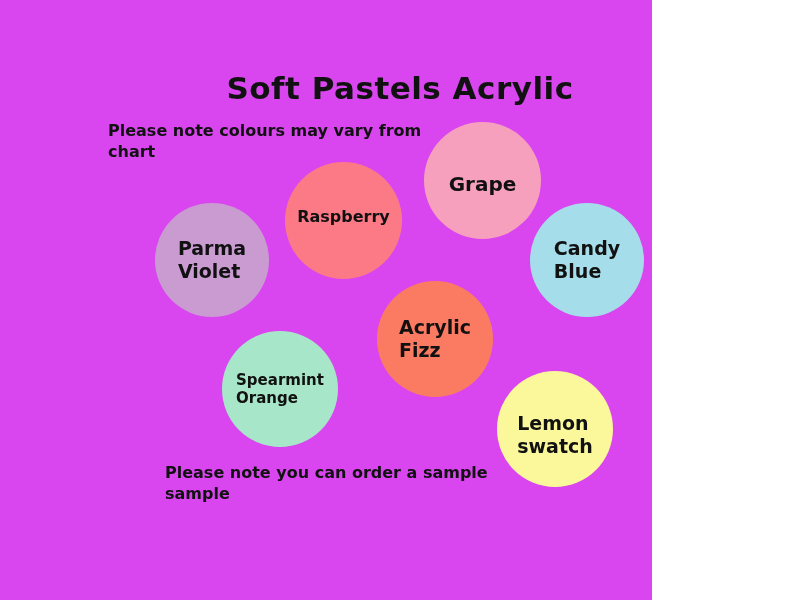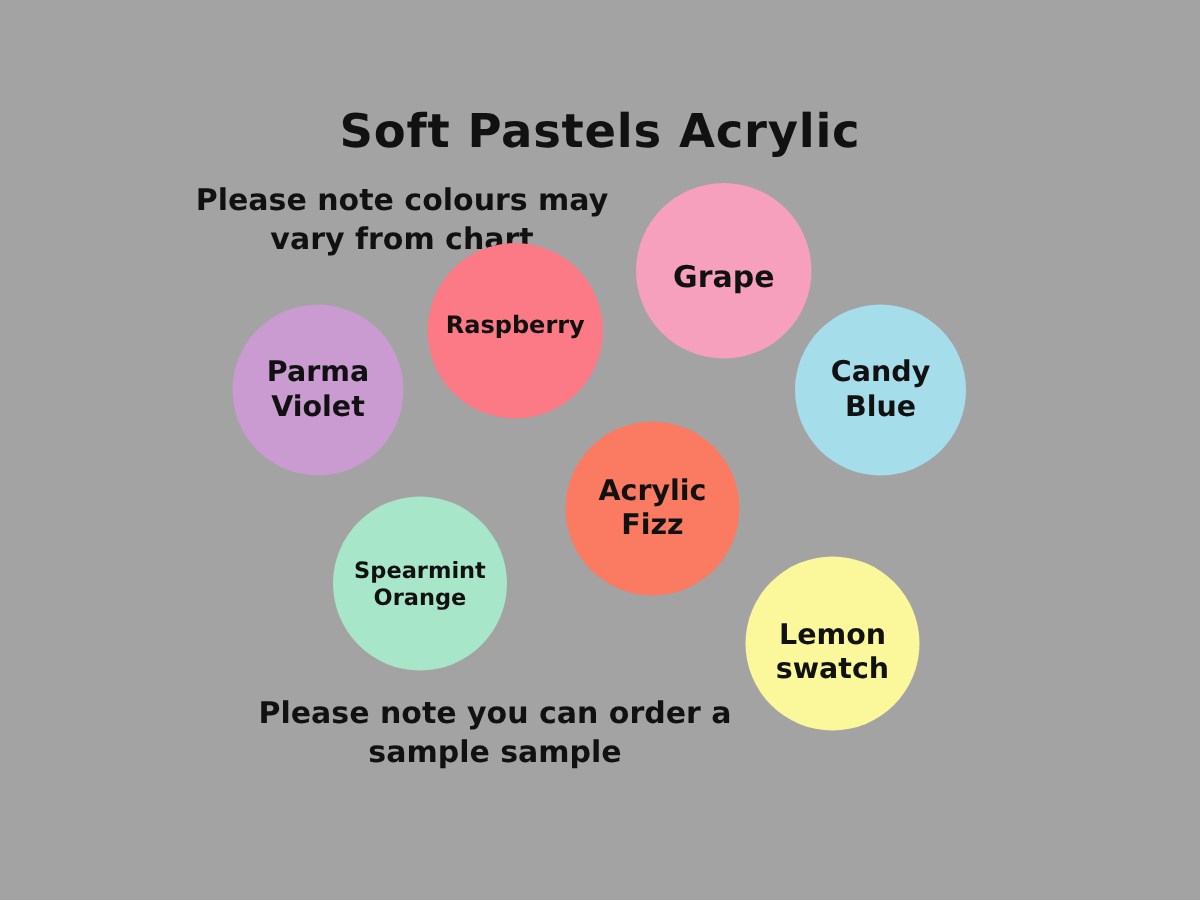--- a/index.html
+++ b/index.html
@@ -8,66 +8,64 @@
   }
   body {
     width: 800px;
     height: 600px;
     background: #ffffff;
     font-family: "DejaVu Sans", sans-serif;
     overflow: hidden;
   }
   #stage {
     position: relative;
-    width: 800px;
+    width: 652px;
     height: 600px;
-    background: #a3a3a3;
+    background: #d946ef;
   }
 
   .chart-title {
     position: absolute;
     left: 0;
     top: 70px;
     width: 800px;
     text-align: center;
     font-family: "DejaVu Sans", sans-serif;
     font-weight: bold;
     font-size: 31px;
     letter-spacing: 0.5px;
     color: #111111;
     white-space: nowrap;
   }
 
   .note {
     position: absolute;
     font-family: "DejaVu Sans", sans-serif;
     font-weight: bold;
-    font-size: 20px;
+    font-size: 16px;
     line-height: 1.32;
     color: #111111;
-    text-align: center;
   }
   .note-top {
     left: 108px;
     top: 120px;
     width: 320px;
   }
   .note-bottom {
     left: 165px;
     top: 462px;
     width: 330px;
   }
 
   .swatch {
     position: absolute;
     border-radius: 50%;
     display: flex;
     align-items: center;
     justify-content: center;
-    text-align: center;
     box-sizing: border-box;
   }
   .swatch-label {
     font-family: "DejaVu Sans", sans-serif;
     font-weight: bold;
     color: #111111;
     line-height: 1.2;
     padding: 0 6px;
   }
 

